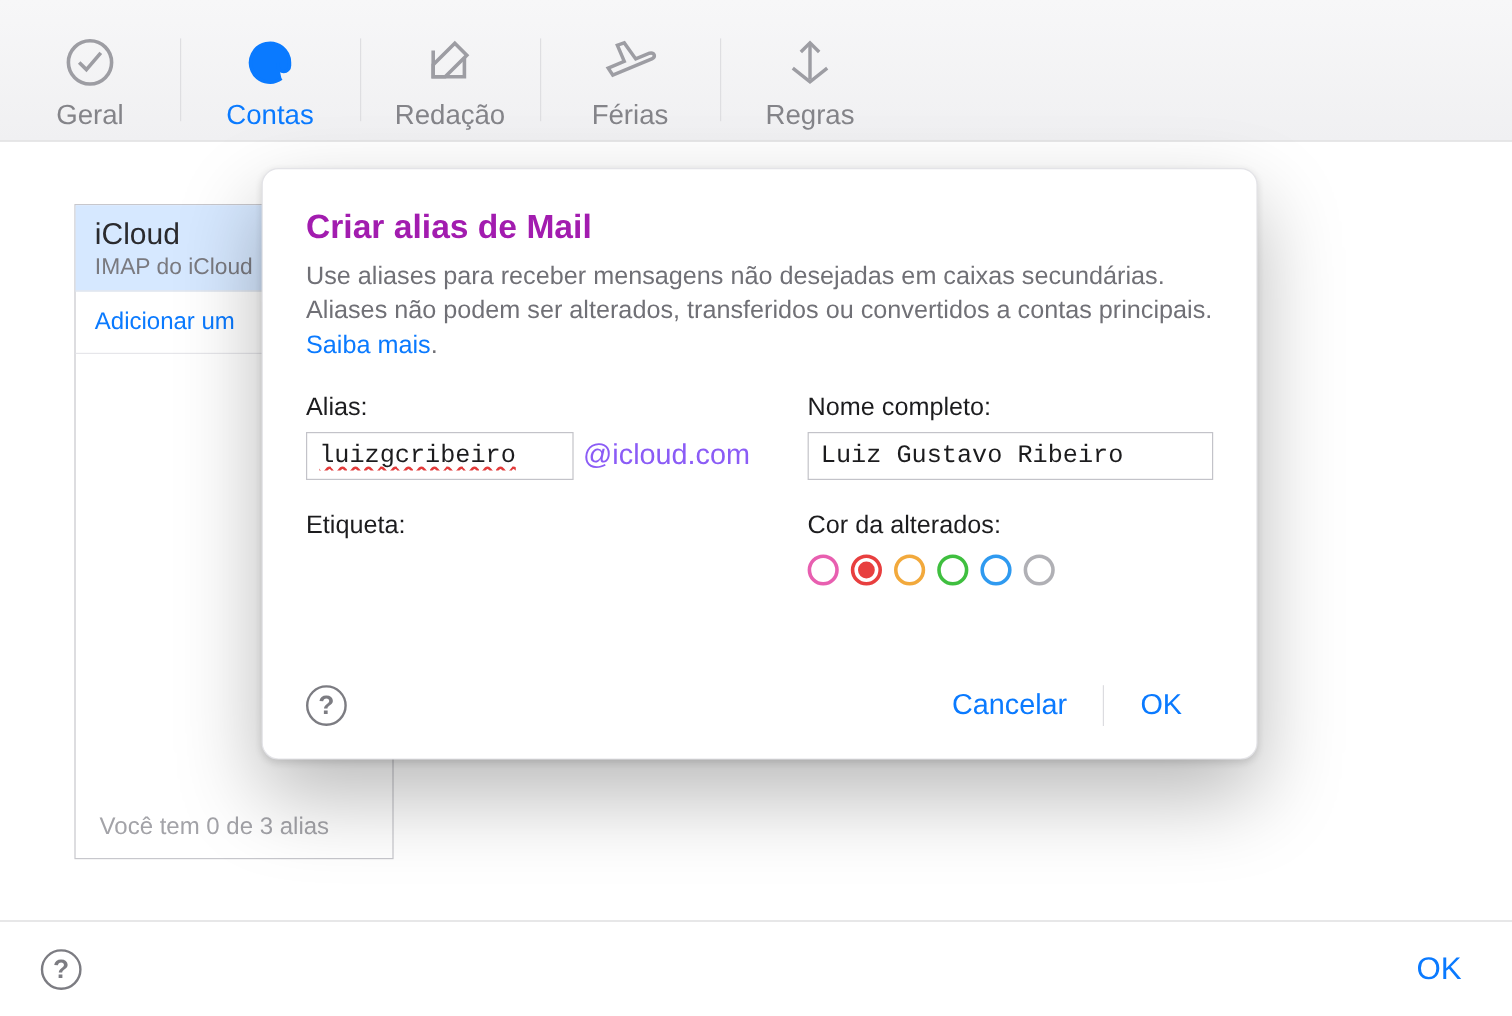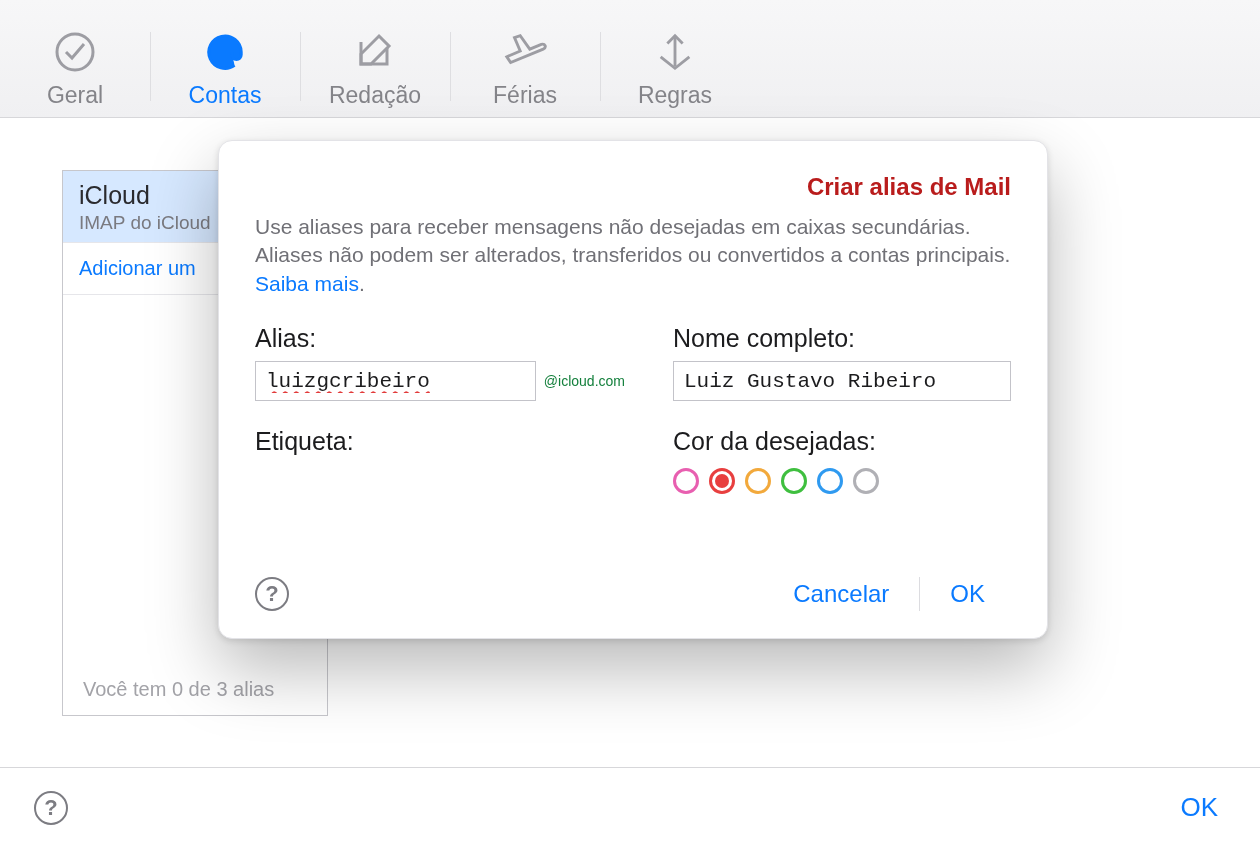--- a/index.html
+++ b/index.html
@@ -112,42 +112,41 @@
     left: 218px;
     top: 140px;
     width: 830px;
     background: #fff;
     border-radius: 14px;
     box-shadow: 0 30px 70px rgba(0,0,0,0.28), 0 2px 6px rgba(0,0,0,0.12);
     padding: 32px 36px 22px 36px;
     border: 1px solid #e3e3e7;
   }
   .modal h1 {
-    font-size: 24px;
+    font-size: 28px;
     font-weight: 600;
-    color: #b91c1c;
+    color: #a21caf;
     margin-bottom: 12px;
-    text-align: right;
   }
   .modal .desc {
     font-size: 21px;
     line-height: 1.35;
     color: #707076;
     margin-bottom: 26px;
   }
   .modal .desc a { color: #0a7aff; text-decoration: none; cursor: pointer; }
 
   .form-grid {
     display: grid;
     grid-template-columns: 370px 1fr;
     column-gap: 48px;
     row-gap: 26px;
   }
   .field-label {
-    font-size: 25px;
+    font-size: 21px;
     color: #1c1c1e;
     margin-bottom: 8px;
   }
   .row-alias {
     display: flex;
     align-items: center;
     gap: 8px;
   }
   input[type="text"] {
     width: 100%;
@@ -158,21 +157,21 @@
     color: #1c1c1e;
     background: #fff;
     font-family: Liberation Mono, monospace;
   }
   .alias-input { width: 188px; }
   .spellcheck {
     text-decoration: underline wavy #e23a3a;
     text-decoration-skip-ink: none;
     text-underline-offset: 4px;
   }
-  .domain-suffix { font-size: 14px; color: #15803d; white-space: nowrap; }
+  .domain-suffix { font-size: 24px; color: #8b5cf6; white-space: nowrap; }
   .etiqueta-input {
     border: 1px solid #5aa9ff;
     box-shadow: 0 0 0 3px rgba(10,122,255,0.28);
   }
 
   
   .swatch-row { display: flex; gap: 10px; align-items: center; padding-top: 4px; }
   .swatch {
     width: 26px; height: 26px;
     border-radius: 50%;
@@ -295,21 +294,21 @@
     <div>
       <div class="field-label">Nome completo:</div>
       <input type="text" value="Luiz Gustavo Ribeiro" style="">
     </div>
 
     <div>
       <div class="field-label">Etiqueta:</div>
     </div>
 
     <div>
-      <div class="field-label">Cor da desejadas:</div>
+      <div class="field-label">Cor da alterados:</div>
       <div class="swatch-row" id="swatch-row">
           <div class="swatch" style="border-color: rgb(232, 95, 176);"></div>
           <div class="swatch" style="border-color: rgb(232, 63, 63);">
             <div class="dot" style="background: rgb(232, 63, 63);"></div>
           </div>
           <div class="swatch" style="border-color: rgb(242, 169, 60);"></div>
           <div class="swatch" style="border-color: rgb(63, 191, 63);"></div>
           <div class="swatch" style="border-color: rgb(47, 154, 240);"></div>
           <div class="swatch" style="border-color: rgb(176, 176, 181);"></div>
         </div>

